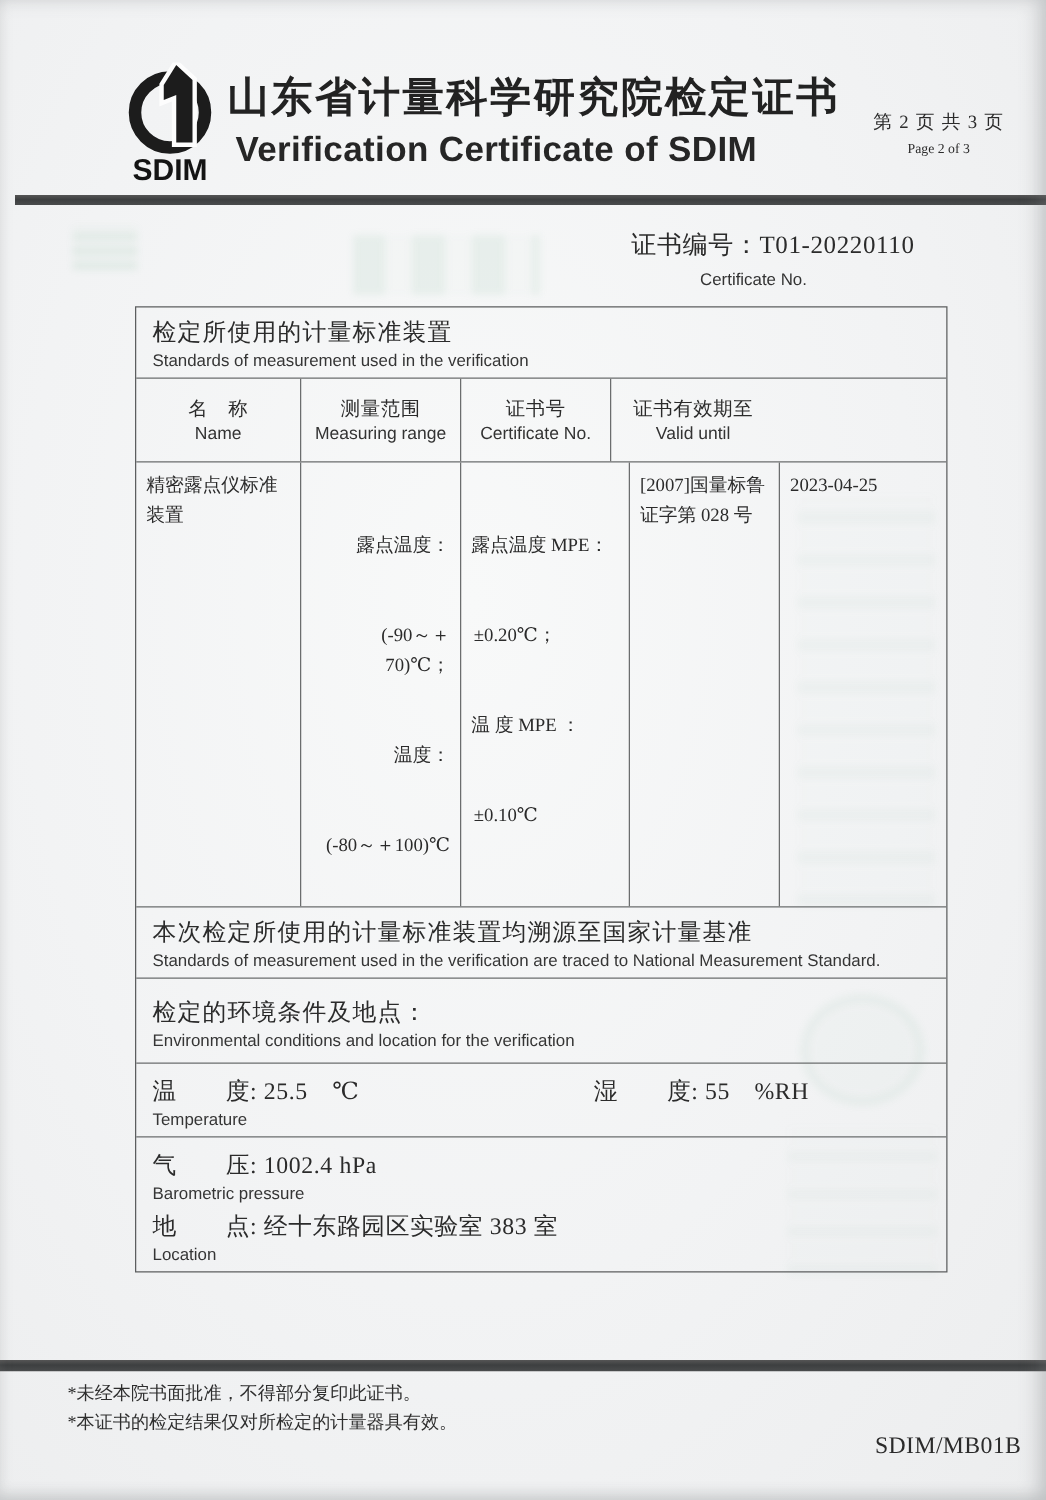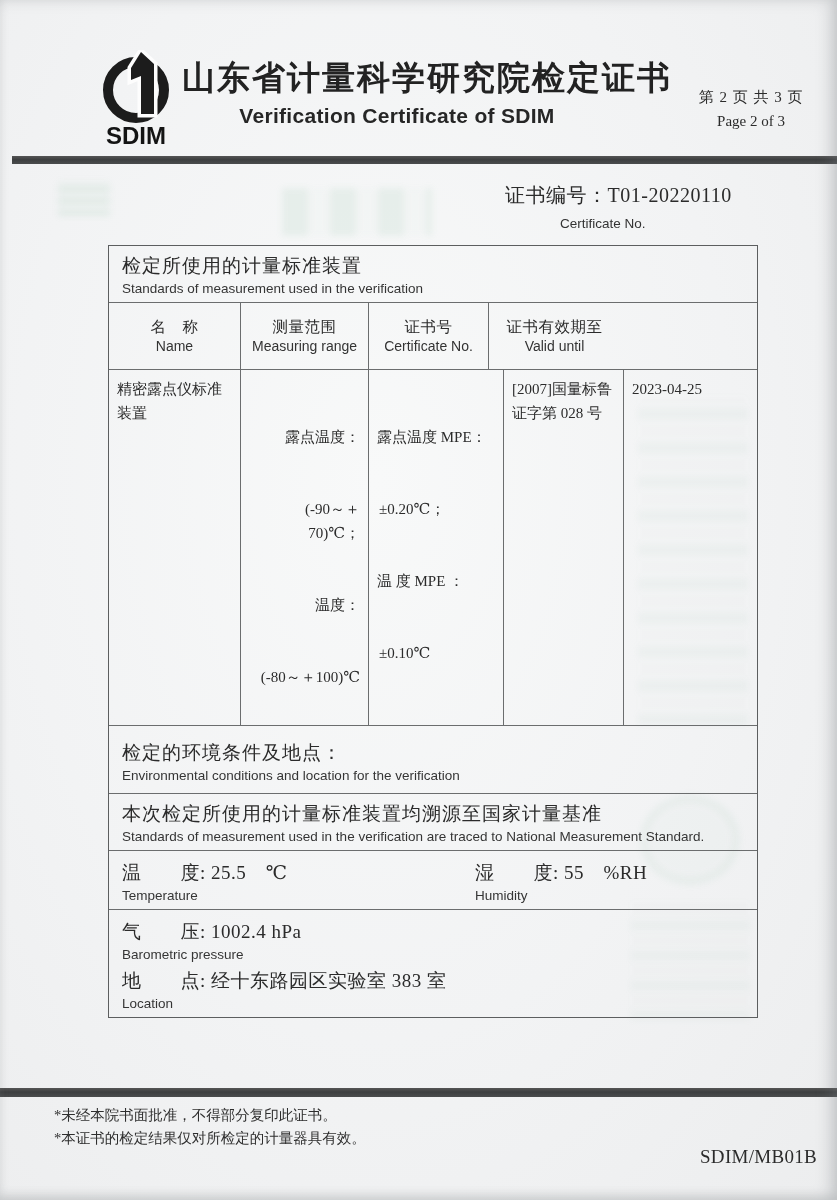--- a/index.html
+++ b/index.html
@@ -26,26 +26,26 @@
   
   .logo { position: absolute; left: 84px; top: 50px; width: 110px; height: 98px; }
   .title-zh {
     position: absolute; left: 182px; top: 56px; width: 430px;
     font-size: 33px; font-weight: bold; letter-spacing: 2px;
     color: #222; text-align: center; white-space: nowrap;
   }
   .title-en {
     position: absolute; left: 182px; top: 104px; width: 430px;
     font-family: "Liberation Sans", "DejaVu Sans", sans-serif;
-    font-size: 21px; font-weight: bold; color: #262626; text-align: center;
+    font-size: 28px; font-weight: bold; color: #262626; text-align: center;
     letter-spacing: .3px;
   }
   .page-info { position: absolute; left: 676px; top: 88px; width: 150px; text-align: center; }
   .page-info .zh { font-size: 15px; letter-spacing: 1px; }
-  .page-info .en { font-size: 15px; margin-top: 6px; }
+  .page-info .en { font-size: 11px; margin-top: 6px; }
 
   .bar { position: absolute; background: linear-gradient(#555 0%, #3d3f40 45%, #4a4c4d 100%); }
   .bar-top { left: 12px; right: 0; top: 156px; height: 8px; }
   .bar-bottom { left: 0; right: 0; top: 1088px; height: 9px; }
 
   
   .cert-no { position: absolute; left: 505px; top: 182px; font-size: 20px; letter-spacing: .5px; }
   .cert-no-en {
     position: absolute; left: 560px; top: 216px;
     font-family: "Liberation Sans", "DejaVu Sans", sans-serif; font-size: 13.5px; color: #333;
@@ -177,41 +177,40 @@
         <div>露点温度 MPE：</div>
         <div>±0.20℃；</div>
         <div>温 度 MPE ：</div>
         <div>±0.10℃</div>
       </div>
       <div class="cell c4">[2007]国量标鲁证字第 028 号</div>
       <div class="cell c5">2023-04-25</div>
     </div>
 
     <div class="tt-row">
+      <div class="sec">
+        <div class="zh">本次检定所使用的计量标准装置均溯源至国家计量基准</div>
+        <div class="en">Standards of measurement used in the verification are traced to National Measurement Standard.</div>
+      </div>
+    </div>
+
+    <div class="tt-row">
       <div class="sec" style="padding-top:14px; padding-bottom:10px;">
         <div class="zh">检定的环境条件及地点：</div>
         <div class="en">Environmental conditions and location for the verification</div>
-      </div>
-    </div>
-
-    <div class="tt-row">
-      <div class="sec">
-        <div class="zh">本次检定所使用的计量标准装置均溯源至国家计量基准</div>
-        <div class="en">Standards of measurement used in the verification are traced to National Measurement Standard.</div>
       </div>
     </div>
 
     <div class="tt-row pair-row">
       <div class="half">
         <div class="kv"><span>温　　度: </span><span>25.5　℃</span></div>
         <div class="kv-en">Temperature</div>
       </div>
       <div class="half right">
         <div class="kv"><span>湿　　度: </span><span>55　%RH</span></div>
-        <div class="kv-en">Humidity</div>
       </div>
     </div>
 
     <div class="tt-row">
       <div class="env-values">
         <div class="kv"><span>气　　压: </span><span>1002.4 hPa</span></div>
         <div class="kv-en">Barometric pressure</div>
         <div class="gap8"></div>
         <div class="kv"><span>地　　点: </span><span>经十东路园区实验室 383 室</span></div>
         <div class="kv-en">Location</div>

